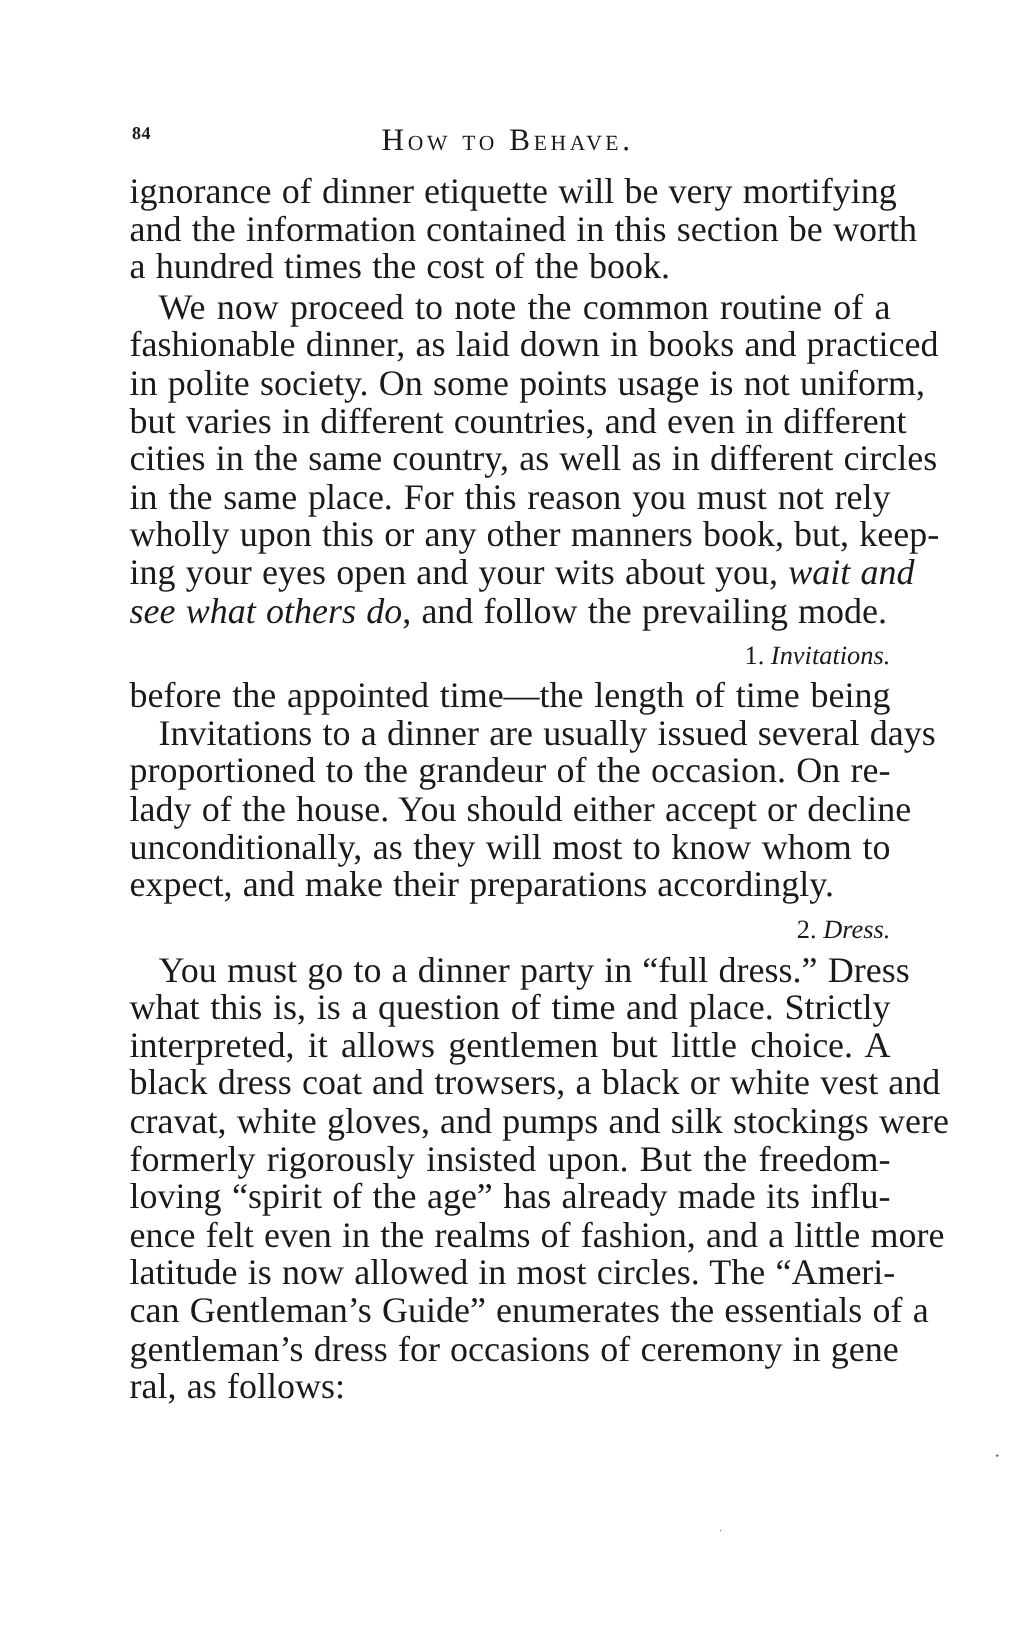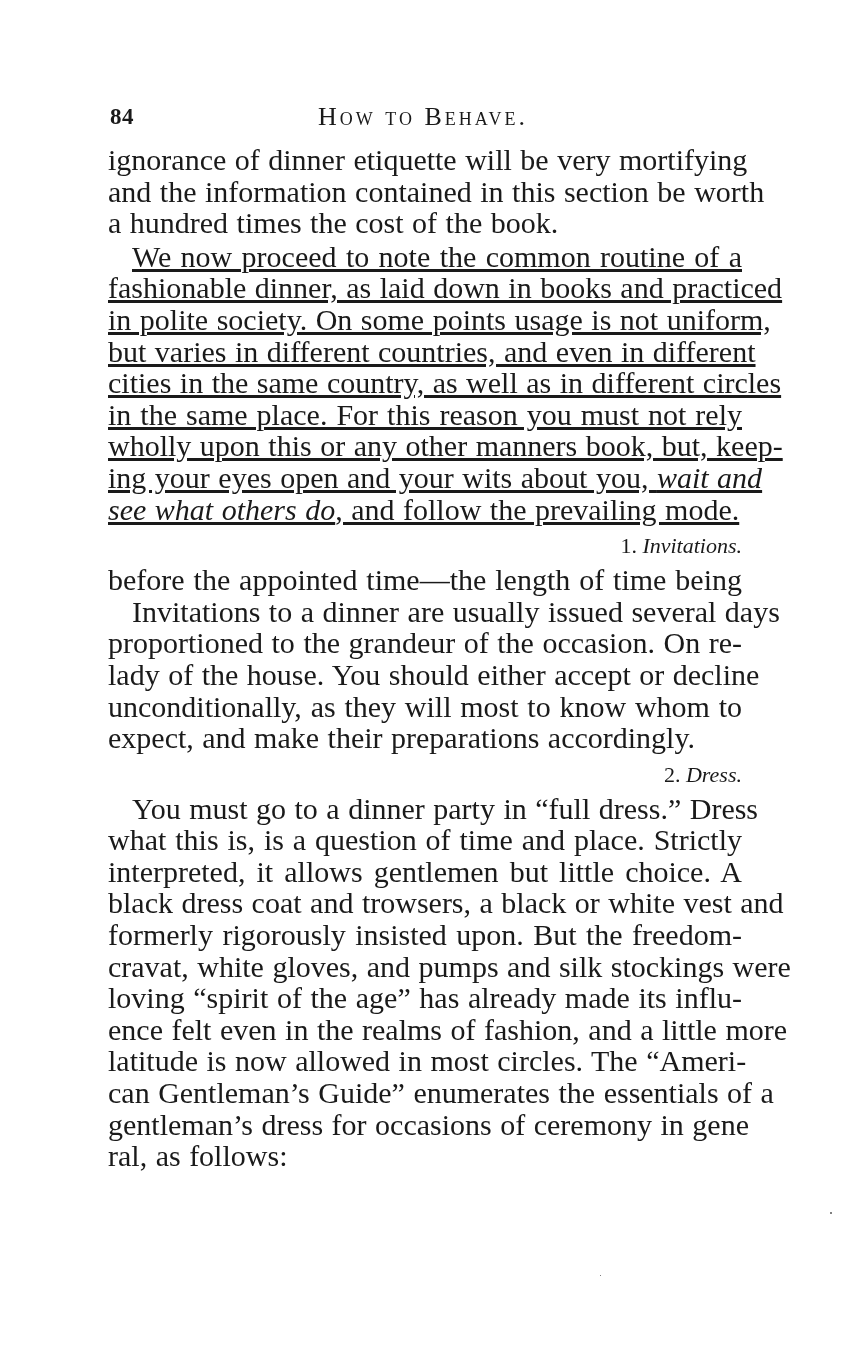--- a/index.html
+++ b/index.html
@@ -22,21 +22,21 @@
       width: 634px;
     }
     .running-head {
       position: relative;
       height: 40px;
     }
     .page-number {
       position: absolute;
       left: 2px;
       top: 4px;
-      font-size: 23px;
+      font-size: 15px;
       font-weight: bold;
       letter-spacing: 0.5px;
     }
     .running-title {
       position: absolute;
       left: 195px;
       top: 2px;
       font-size: 26px;
       font-variant: small-caps;
       letter-spacing: 3px;
@@ -52,21 +52,21 @@
       text-align-last: justify;
       word-spacing: 1px;
     }
     .line.last {
       text-align-last: left;
     }
     .line.indent {
       padding-left: 24px;
     }
     .p1 { margin-top: 4px; }
-    .para-gap { margin-top: 2px; text-decoration: underline; }
+    .para-gap { margin-top: 2px; }
     .heading {
       display: block;
       text-align: right;
       font-size: 22px;
       line-height: 36px;
       height: 36px;
       margin-top: 3px;
     }
     .heading .num { font-style: normal; }
     .heading .ttl { font-style: italic; }
@@ -124,22 +124,22 @@
   <div class="heading">
     <span class="num">2.</span>
     <span class="ttl">Dress.</span>
   </div>
 
   <div class="paragraph">
     <span class="line indent">You must go to a dinner party in “full dress.”  Dress</span>
     <span class="line">what this is, is a question of time and place.  Strictly</span>
     <span class="line">interpreted, it allows gentlemen but little choice.  A</span>
     <span class="line">black dress coat and trowsers, a black or white vest and</span>
+    <span class="line">cravat, white gloves, and pumps and silk stockings were</span>
     <span class="line">formerly rigorously insisted upon.  But the freedom-</span>
-    <span class="line">cravat, white gloves, and pumps and silk stockings were</span>
     <span class="line">loving “spirit of the age” has already made its influ-</span>
     <span class="line">ence felt even in the realms of fashion, and a little more</span>
     <span class="line">latitude is now allowed in most circles.  The “Ameri-</span>
     <span class="line">can Gentleman’s Guide” enumerates the essentials of a</span>
     <span class="line">gentleman’s dress for occasions of ceremony in gene</span>
     <span class="line last">ral, as follows:</span>
   </div>
 
 </div>
 

